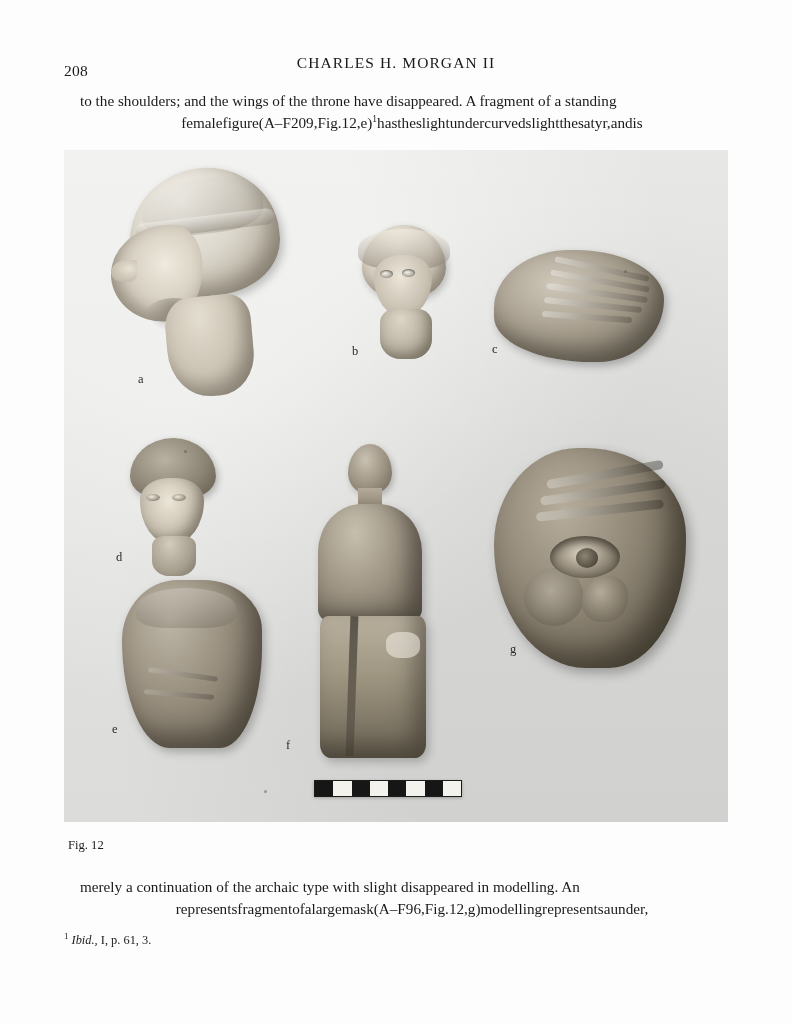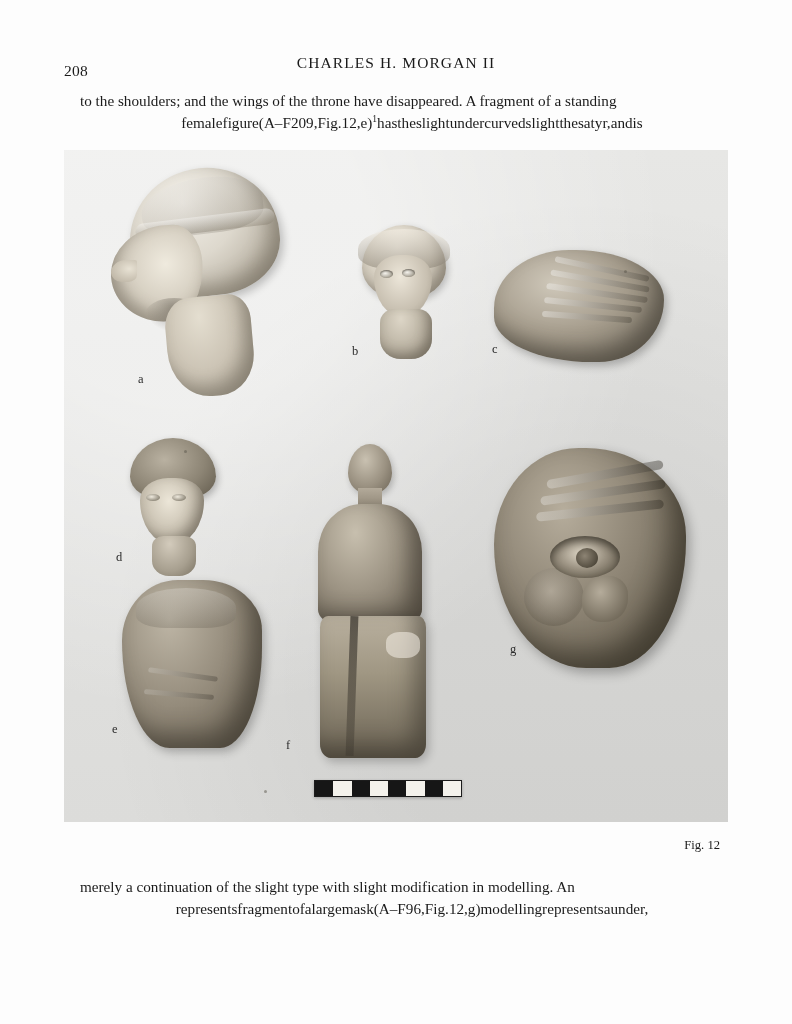--- a/index.html
+++ b/index.html
@@ -108,24 +108,24 @@
   .plate-grain {
     position: absolute;
     inset: 0;
     background-image:
       radial-gradient(circle at 18% 12%, rgba(255,255,255,0.45) 0 22%, rgba(255,255,255,0) 60%),
       radial-gradient(circle at 78% 78%, rgba(0,0,0,0.05) 0 28%, rgba(0,0,0,0) 65%);
     pointer-events: none;
   }
   .fig-caption {
     position: absolute;
-    left: 56px;
+    left: 68px;
     top: 838px;
     width: 664px;
-    text-align: right;
+    text-align: left;
     font-size: 12.6px;
   }
   
   .obj {
     position: absolute;
   }
   .obj-label {
     position: absolute;
     font-family: "Liberation Serif", serif;
     font-size: 12.5px;
@@ -635,35 +635,38 @@
 
     <div class="speck" style="left:120px; top:300px;"></div>
     <div class="speck" style="left:560px; top:120px;"></div>
     <div class="speck" style="left:200px; top:640px;"></div>
   </div>
 
   <div class="fig-caption">Fig. 12</div>
 
   <div class="body-text body-bottom">
     <p>
-      <span class="line">merely a continuation of the slight type with slight modification in modelling.   An</span>
+      <span class="line">merely a continuation of the archaic type with slight disappeared in modelling.   An</span>
       <span class="line justify">
         <span>represents</span>
         <span>fragment</span>
         <span>of</span>
         <span>a</span>
         <span>large</span>
         <span>mask</span>
         <span>(A–F</span>
         <span>96,</span>
         <span>Fig.</span>
         <span>12,</span>
         <span>g)</span>
         <span>modelling</span>
         <span>represents</span>
         <span>a</span>
         <span>under,</span>
       </span>
     </p>
   </div>
 
+  <div class="footnote">
+    <span class="fn-marker">1</span><i>Ibid.,</i><span> I, p. 61, 3.</span>
+  </div>
 
 </div>
 
 </body></html>

